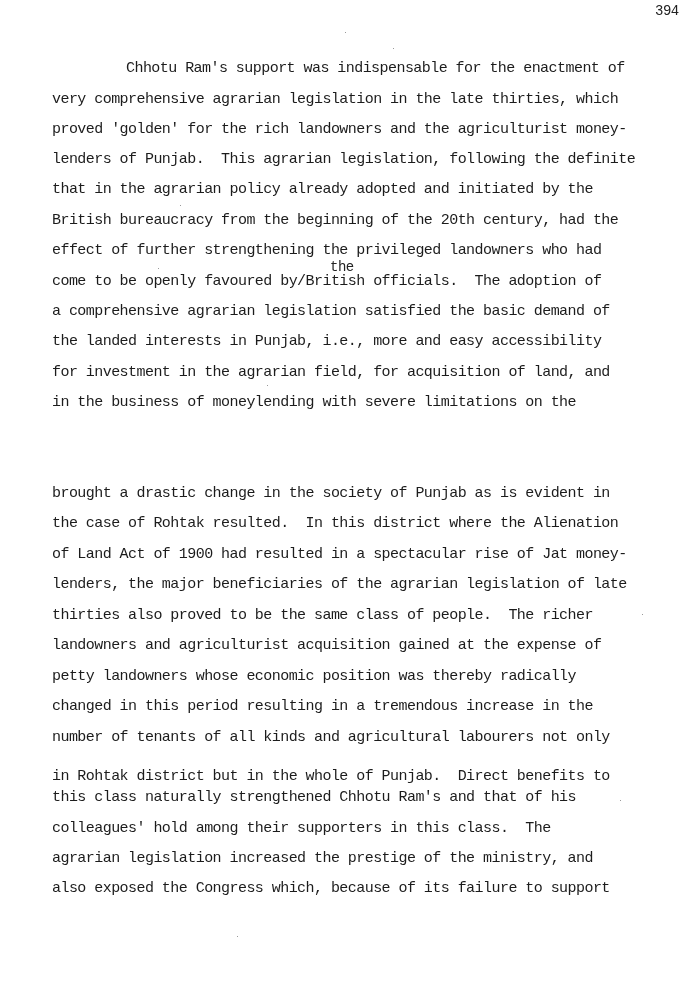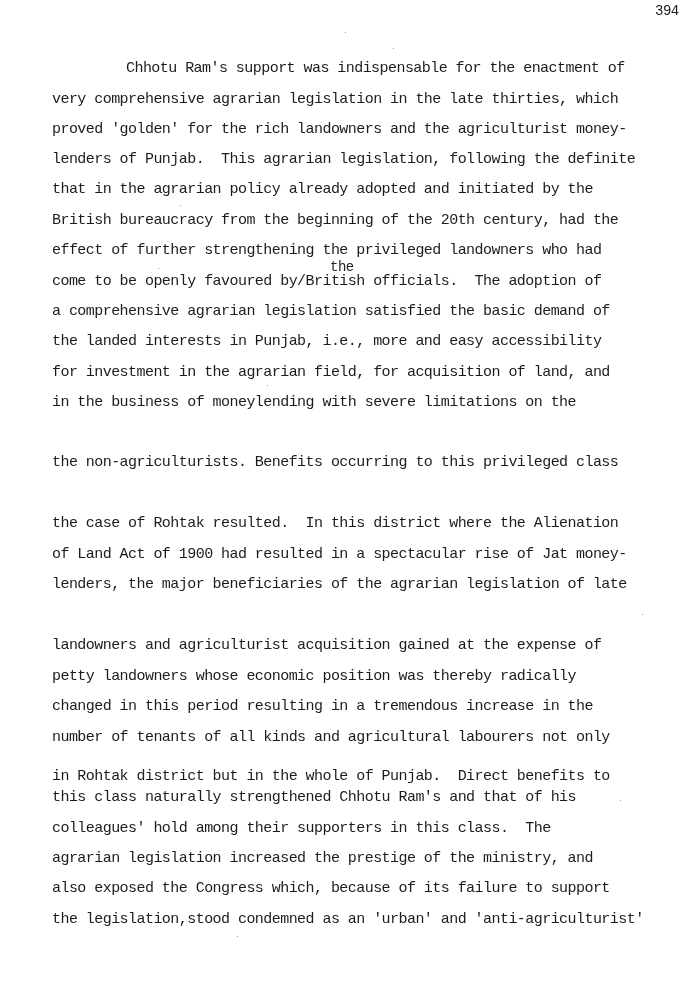--- a/index.html
+++ b/index.html
@@ -37,34 +37,34 @@
   <div class="line" style="top:151px">lenders of Punjab.  This agrarian legislation, following the definite</div>
   <div class="line" style="top:181px">that in the agrarian policy already adopted and initiated by the</div>
   <div class="line" style="top:212px">British bureaucracy from the beginning of the 20th century, had the</div>
   <div class="line" style="top:242px">effect of further strengthening the privileged landowners who had</div>
   <div class="interlinear">the</div>
   <div class="line" style="top:273px">come to be openly favoured by/British officials.  The adoption of</div>
   <div class="line" style="top:303px">a comprehensive agrarian legislation satisfied the basic demand of</div>
   <div class="line" style="top:333px">the landed interests in Punjab, i.e., more and easy accessibility</div>
   <div class="line" style="top:364px">for investment in the agrarian field, for acquisition of land, and</div>
   <div class="line" style="top:394px">in the business of moneylending with severe limitations on the</div>
-  <div class="line" style="top:454px">the non-agriculturists. Benefits occurring to this privileged class</div>
+  <div class="line" style="top:485px">brought a drastic change in the society of Punjab as is evident in</div>
   <div class="line" style="top:515px">the case of Rohtak resulted.  In this district where the Alienation</div>
   <div class="line" style="top:546px">of Land Act of 1900 had resulted in a spectacular rise of Jat money-</div>
   <div class="line" style="top:576px">lenders, the major beneficiaries of the agrarian legislation of late</div>
+  <div class="line" style="top:607px">thirties also proved to be the same class of people.  The richer</div>
   <div class="line" style="top:637px">landowners and agriculturist acquisition gained at the expense of</div>
   <div class="line" style="top:668px">petty landowners whose economic position was thereby radically</div>
   <div class="line" style="top:698px">changed in this period resulting in a tremendous increase in the</div>
   <div class="line" style="top:729px">number of tenants of all kinds and agricultural labourers not only</div>
   <div class="line" style="top:768px">in Rohtak district but in the whole of Punjab.  Direct benefits to</div>
   <div class="line" style="top:789px">this class naturally strengthened Chhotu Ram's and that of his</div>
   <div class="line" style="top:820px">colleagues' hold among their supporters in this class.  The</div>
   <div class="line" style="top:850px">agrarian legislation increased the prestige of the ministry, and</div>
   <div class="line" style="top:880px">also exposed the Congress which, because of its failure to support</div>
-  <div class="line" style="top:911px">the legislation,stood condemned as an 'urban' and 'anti-agriculturist'</div>
 
   <div class="speck" style="left:345px;top:32px"></div>
   <div class="speck" style="left:393px;top:48px"></div>
   <div class="speck" style="left:180px;top:205px"></div>
   <div class="speck" style="left:158px;top:268px"></div>
   <div class="speck" style="left:267px;top:385px"></div>
   <div class="speck" style="left:642px;top:614px"></div>
   <div class="speck" style="left:620px;top:800px"></div>
   <div class="speck" style="left:237px;top:936px"></div>
 </div>

